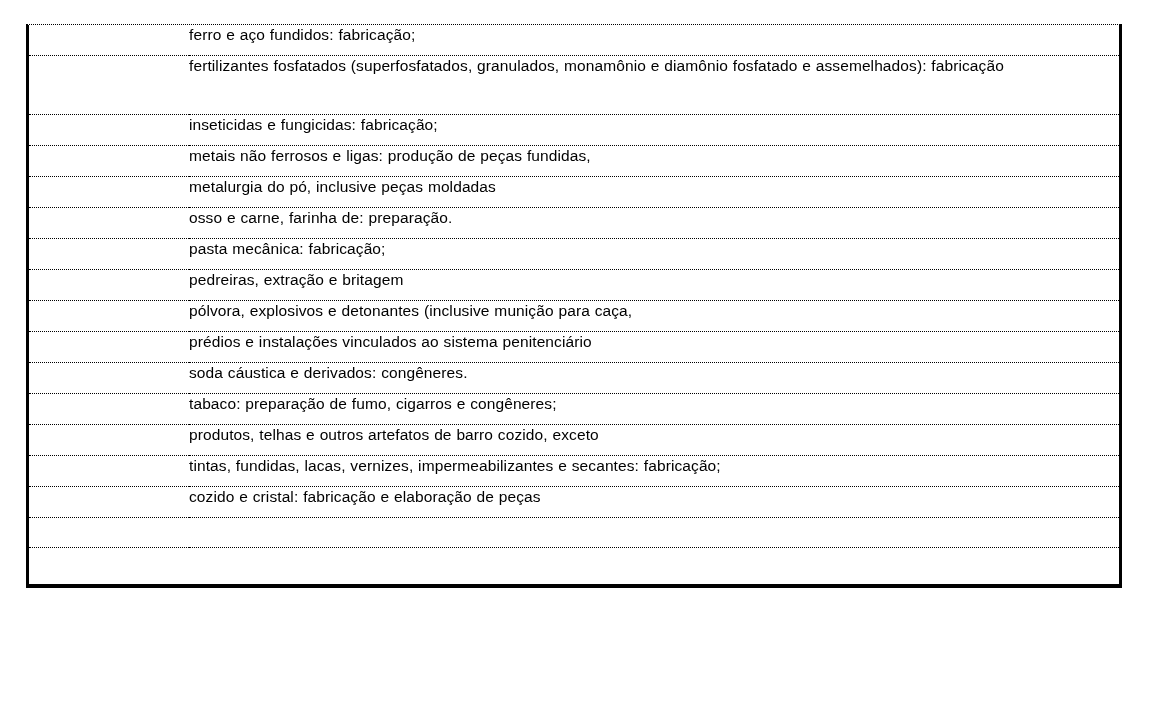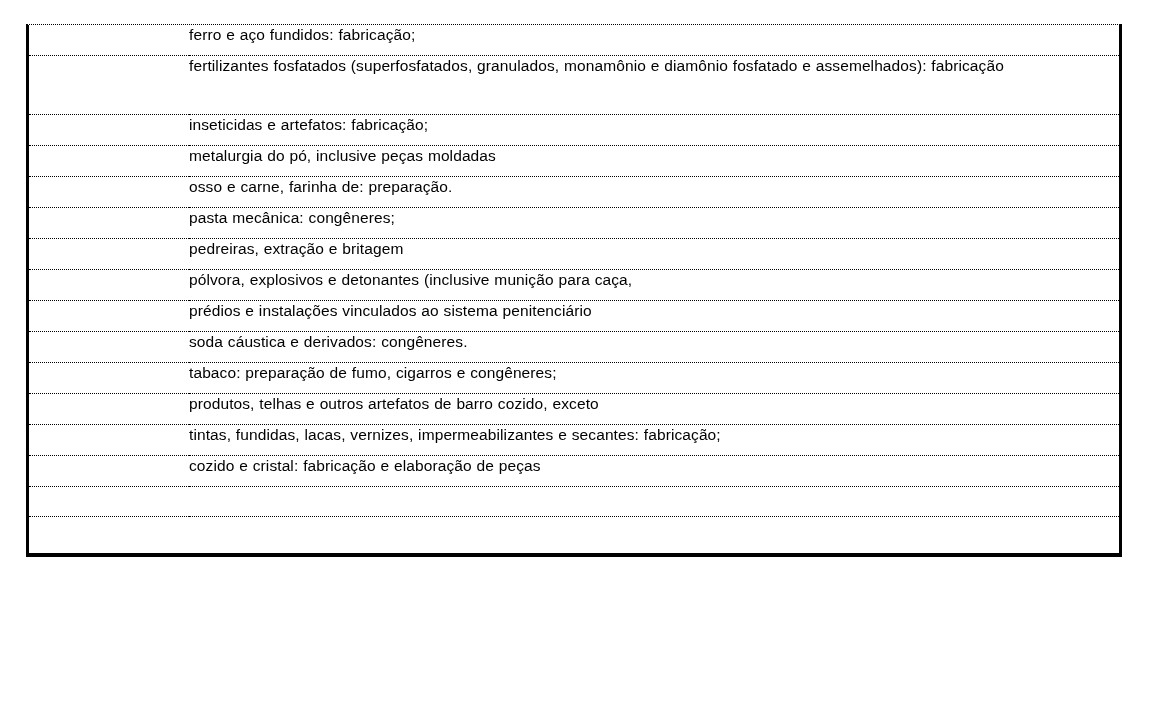--- a/index.html
+++ b/index.html
@@ -108,39 +108,45 @@
           </tr>
           <tr class="r-2">
             <td class="cell-label"></td>
             <td class="cell-text">
               <span class="txt">fertilizantes fosfatados (superfosfatados, granulados, monamônio e diamônio fosfatado e assemelhados): fabricação</span>
             </td>
           </tr>
           <tr class="r-1">
             <td class="cell-label"></td>
             <td class="cell-text">
-              <span class="txt">inseticidas e artefatos: fabricação;</span>
+              <span class="txt">inseticidas e fungicidas: fabricação;</span>
+            </td>
+          </tr>
+          <tr class="r-1">
+            <td class="cell-label"></td>
+            <td class="cell-text">
+              <span class="txt">metais não ferrosos e ligas: produção de peças fundidas,</span>
             </td>
           </tr>
           <tr class="r-1">
             <td class="cell-label"></td>
             <td class="cell-text">
               <span class="txt">metalurgia do pó, inclusive peças moldadas</span>
             </td>
           </tr>
           <tr class="r-1">
             <td class="cell-label"></td>
             <td class="cell-text">
               <span class="txt">osso e carne, farinha de: preparação.</span>
             </td>
           </tr>
           <tr class="r-1">
             <td class="cell-label"></td>
             <td class="cell-text">
-              <span class="txt">pasta mecânica: congêneres;</span>
+              <span class="txt">pasta mecânica: fabricação;</span>
             </td>
           </tr>
           <tr class="r-1">
             <td class="cell-label"></td>
             <td class="cell-text">
               <span class="txt">pedreiras, extração e britagem</span>
             </td>
           </tr>
           <tr class="r-1">
             <td class="cell-label"></td>

